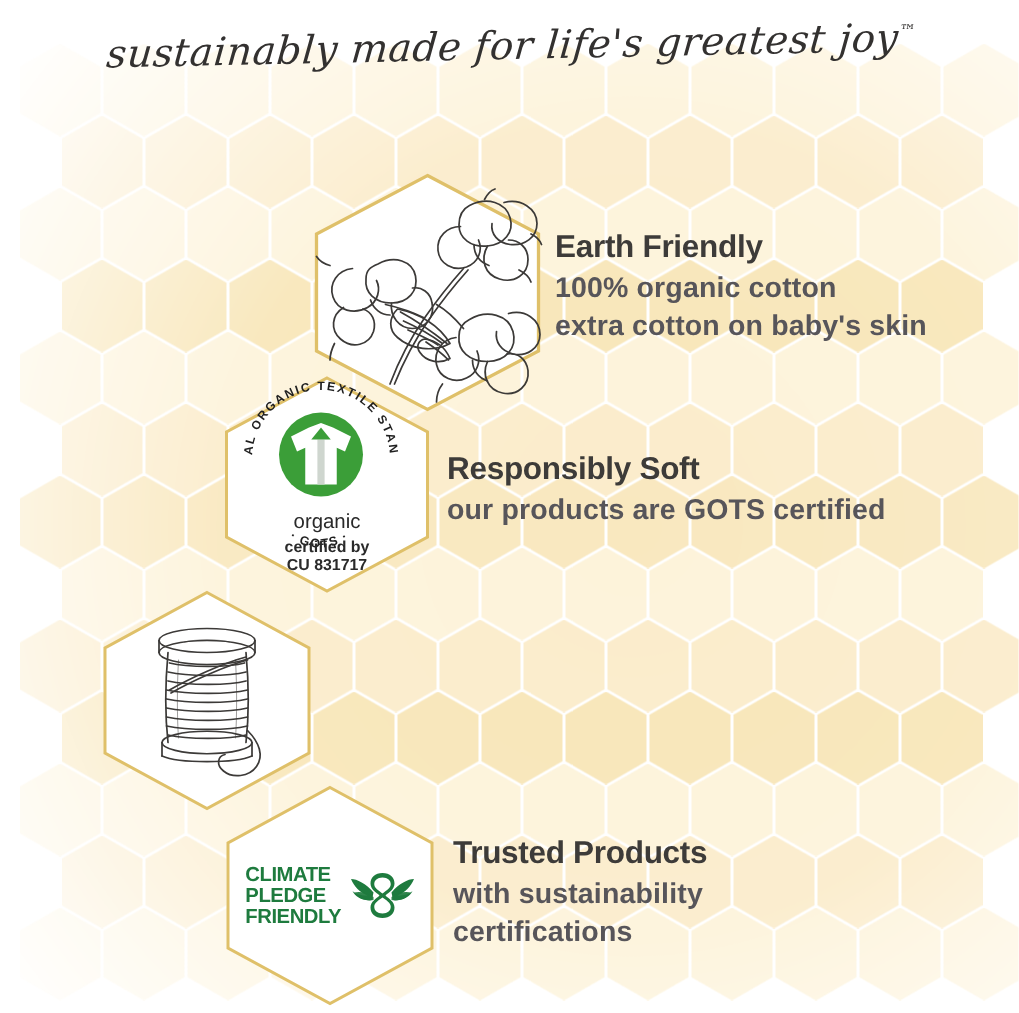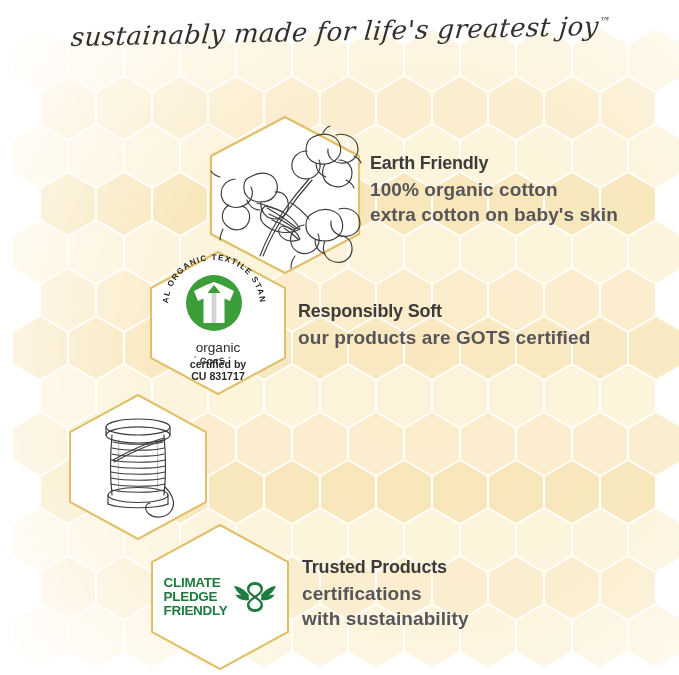--- a/index.html
+++ b/index.html
@@ -66,21 +66,21 @@
   }
 
   
   .feature-text{
     position:absolute;
     z-index:5;
   }
   .feature-title{
     font-family:"Liberation Sans", sans-serif;
     font-weight:bold;
-    font-size:18px;
+    font-size:21px;
     color:#3d3b39;
     letter-spacing:-0.2px;
     line-height:1.25;
     margin:0 0 2px 0;
     white-space:nowrap;
   }
   .feature-line{
     font-family:"Liberation Sans", sans-serif;
     font-weight:700;
     font-size:19px;
@@ -468,17 +468,17 @@
                      M21 6 C24.5 6 26.5 8 26.5 10.5 C26.5 13 23.5 14.8 21 16.6 C18.5 14.8 15.5 13 15.5 10.5 C15.5 8 17.5 6 21 6 Z
                      M21 19.4 C23.5 21.2 26.5 23 26.5 25.5 C26.5 28 24.5 30 21 30 C17.5 30 15.5 28 15.5 25.5 C15.5 23 18.5 21.2 21 19.4 Z"></path>
           </g>
         </svg>
       </div>
     </div>
   </div>
 
   <div class="feature-text" style="left:302px;top:556px;">
     <div class="feature-title">Trusted Products</div>
+    <div class="feature-line">with sustainability</div>
     <div class="feature-line">certifications</div>
-    <div class="feature-line">with sustainability</div>
   </div>
 
 </div>
 
 </body></html>

